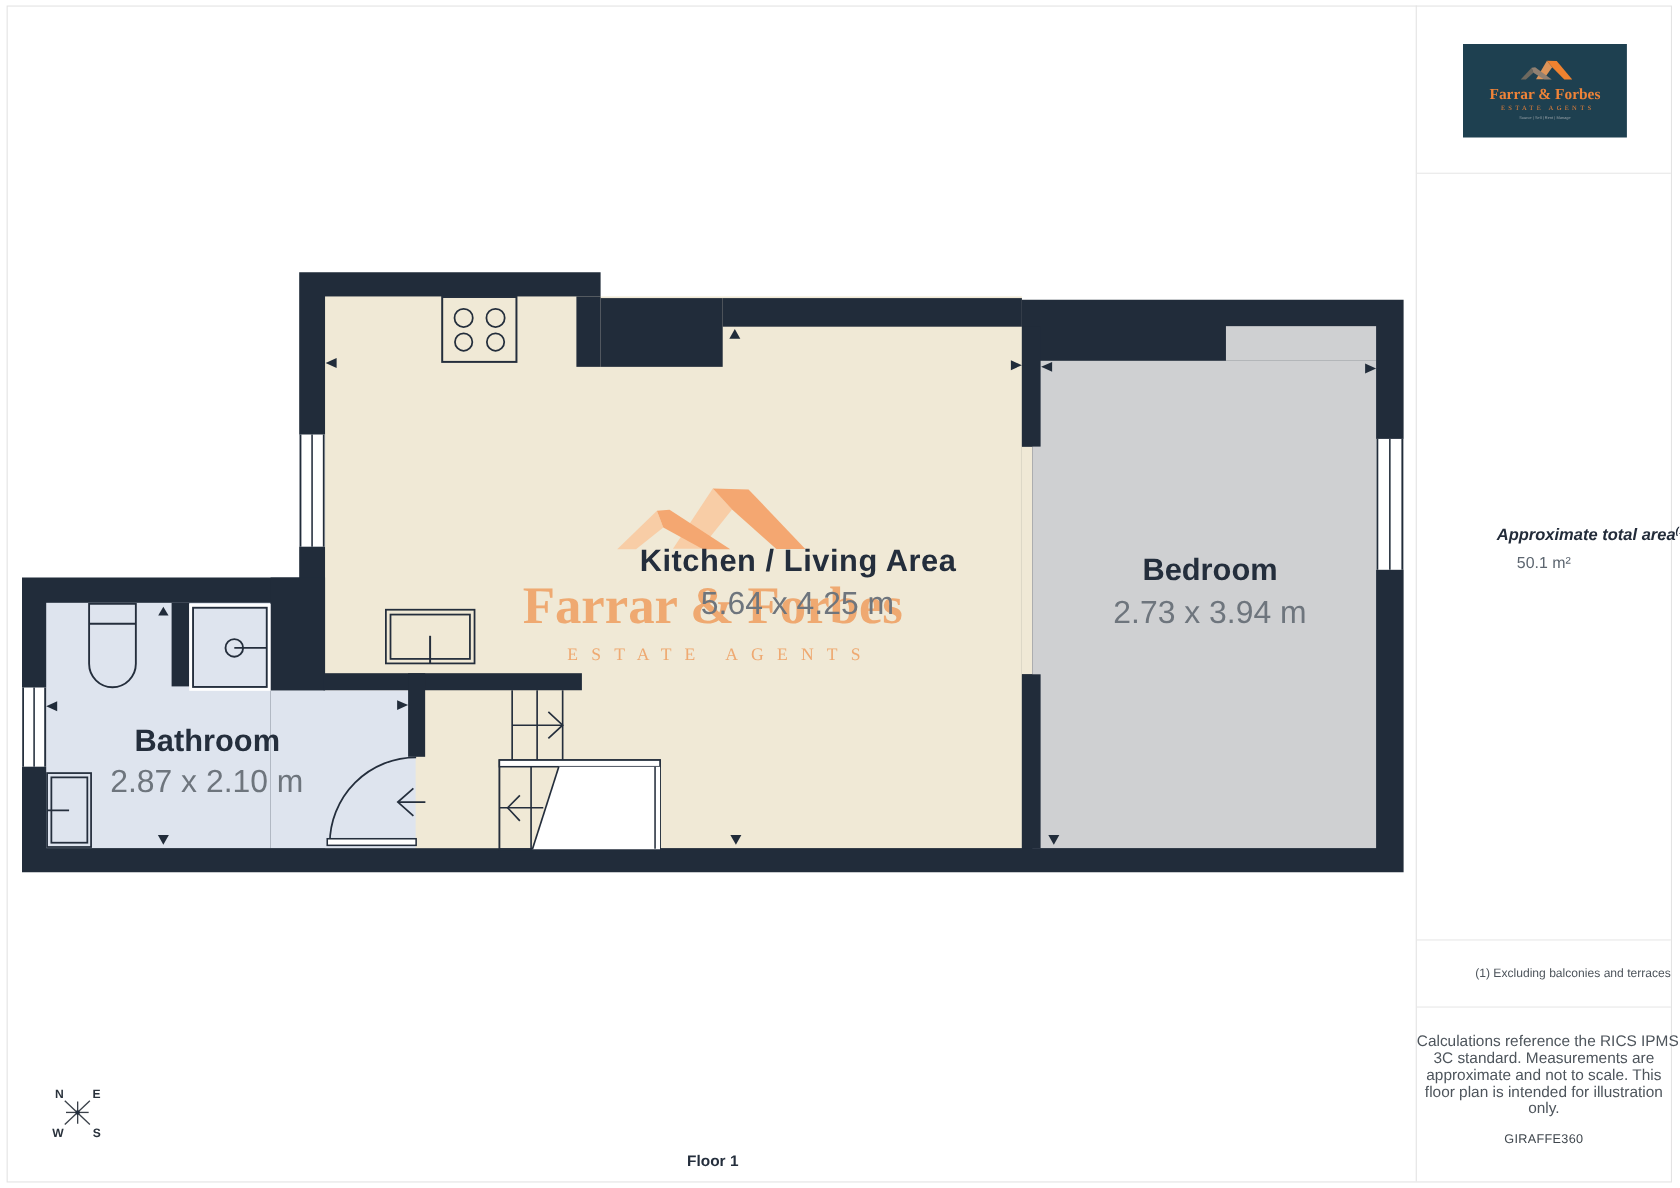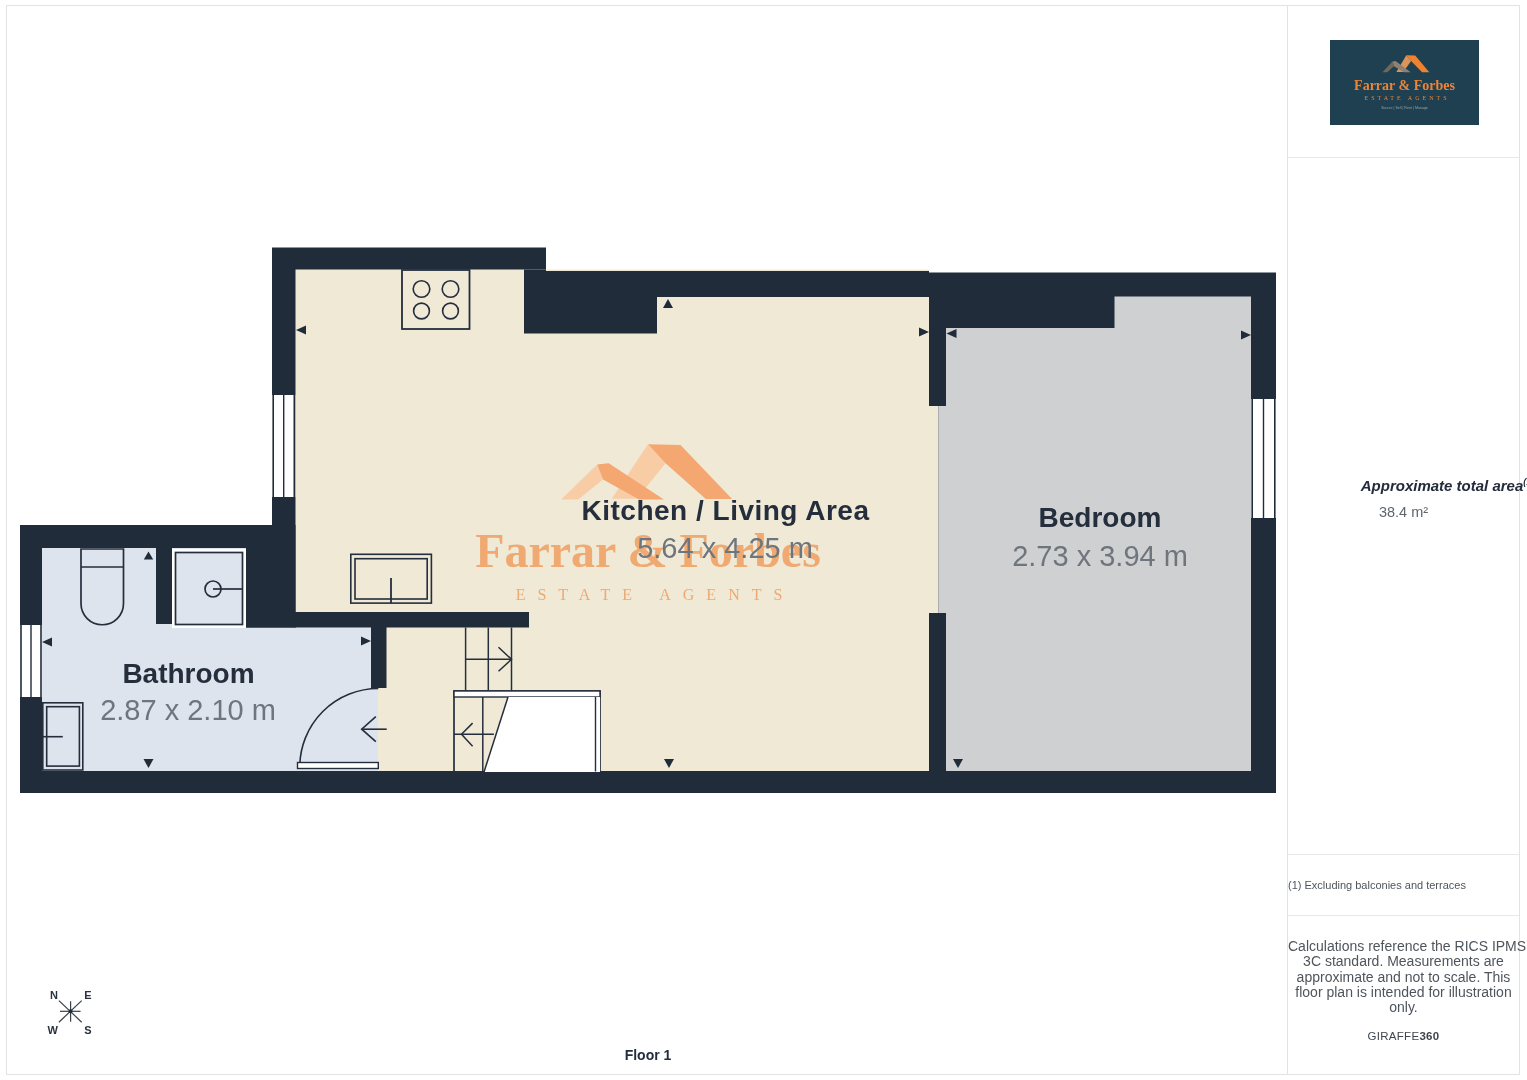--- a/index.html
+++ b/index.html
@@ -31,27 +31,27 @@
     <text x="74.5" y="50" font-family="Liberation Serif,serif" font-size="14" font-weight="bold" fill="#ef8338" text-anchor="middle">Farrar &amp; Forbes</text>
 
     <text x="77" y="60" font-family="Liberation Serif,serif" font-size="6" letter-spacing="3" fill="#ef8338" text-anchor="middle">ESTATE AGENTS</text>
 
     <text x="74.5" y="68.5" font-family="Liberation Sans,sans-serif" font-size="3.6" fill="#98a2a8" text-anchor="middle">Source | Sell | Rent | Manage</text>
   </svg>
 </div>
 
 <div class="abs" style="left:1332px;top:477px;width:231px;text-align:center;font-size:15px;font-weight:bold;color:#232c3a;font-style:italic;">Approximate total area<span style="font-size:9px;vertical-align:super;">(1)</span></div>
 
-<div class="abs" style="left:1288px;top:504px;width:231px;text-align:center;font-size:14.5px;color:#5d6670;">38.4 m²</div>
-
-<div class="abs" style="left:1288px;top:879px;width:231px;text-align:left;font-size:11px;color:#4e555c;">(1) Excluding balconies and terraces</div>
+<div class="abs" style="left:1288px;top:504px;width:231px;text-align:center;font-size:14.5px;color:#5d6670;">50.1 m²</div>
+
+<div class="abs" style="left:1288px;top:879px;width:231px;text-align:right;font-size:11px;color:#4e555c;">(1) Excluding balconies and terraces</div>
 
 <div class="abs" style="left:1288px;top:939px;width:231px;text-align:center;font-size:14px;line-height:15.3px;color:#4e555c;white-space:nowrap;">Calculations reference the RICS IPMS<br>3C standard. Measurements are<br>approximate and not to scale. This<br>floor plan is intended for illustration<br>only.</div>
 
-<div class="abs" style="left:1288px;top:1029.5px;width:231px;text-align:center;font-size:11.5px;letter-spacing:0.3px;color:#3f464d;">GIRAFFE<span style="font-weight:bold;">360</span></div>
+<div class="abs" style="left:1288px;top:1029.5px;width:231px;text-align:center;font-size:11.5px;letter-spacing:0.3px;color:#3f464d;">GIRAFFE<span style="font-weight:normal;">360</span></div>
 
 <svg class="abs" style="left:0;top:0;" width="1290" height="1080" viewBox="0 0 1290 1080">
 
   <path d="M272,247.5 H546 V272.5 H1276 V793 H20 V525 H272 Z" fill="#212c3a"></path>
 
   <rect x="295.5" y="269.5" width="633.5" height="501.5" fill="#f0e9d6"></rect>
 
   <rect x="929" y="406" width="9.5" height="207" fill="#f0e9d6"></rect>
 
   <rect x="938.5" y="328" width="312.5" height="443" fill="#cfd0d2"></rect>

